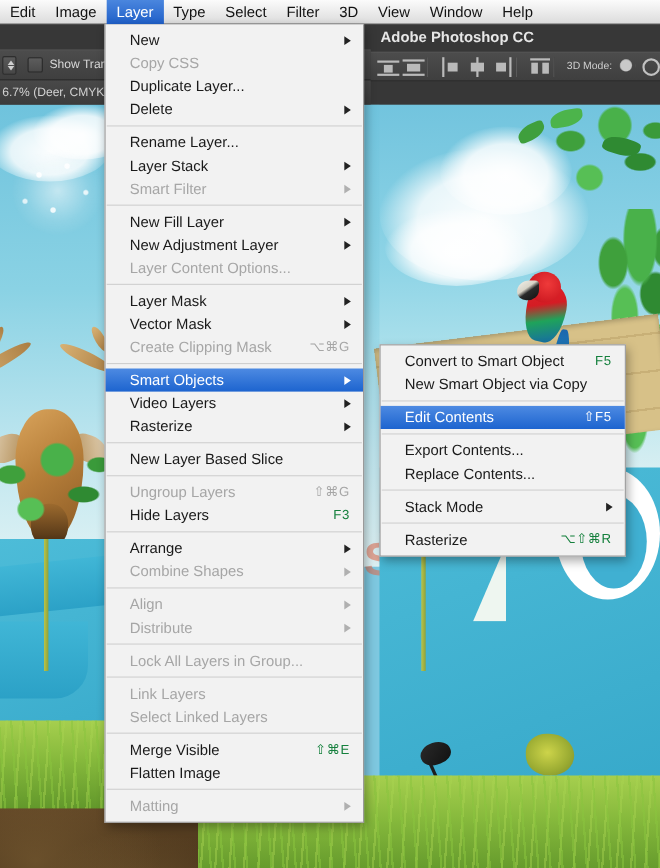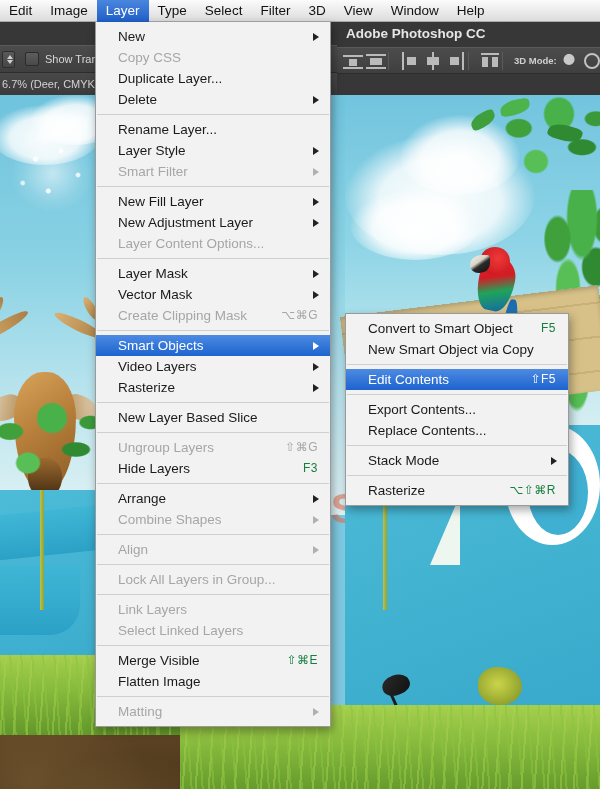--- a/index.html
+++ b/index.html
@@ -230,21 +230,21 @@
     position: relative; opacity: 0.85;
   }
   .align-icon i {
     position: absolute; background: #cfcfcf; display: block;
   }
   .sep-v {
     width: 1px; height: 18px; background: #2d2d2d;
     border-right: 1px solid #5a5a5a; margin: 0 5px;
   }
   .mode-label {
-    font-size: 9.5px; color: #cfcfcf; margin-left: 6px; white-space: nowrap; font-weight: bold;
+    font-size: 9.5px; color: #cfcfcf; margin-left: 6px; white-space: nowrap;
   }
   .mode-glyph {
     width: 18px; height: 16px; margin-left: 6px;
     border-radius: 50%;
     background: radial-gradient(circle at 40% 40%, #d8d8d8 0 5px, transparent 6px), transparent;
     position: relative; opacity: .9;
   }
   .mode-glyph.ring {
     background: none;
     border: 2px solid #cfcfcf;
@@ -502,21 +502,21 @@
       </div>
       <div class="mi">
         <span class="lbl">Delete</span>
         <span class="arrow"></span>
       </div>
       <div class="sep"></div>
       <div class="mi">
         <span class="lbl">Rename Layer...</span>
       </div>
       <div class="mi">
-        <span class="lbl">Layer Style</span>
+        <span class="lbl">Layer Stack</span>
         <span class="arrow"></span>
       </div>
       <div class="mi disabled">
         <span class="lbl">Smart Filter</span>
         <span class="arrow"></span>
       </div>
       <div class="sep"></div>
       <div class="mi">
         <span class="lbl">New Fill Layer</span>
         <span class="arrow"></span>
@@ -572,20 +572,24 @@
         <span class="lbl">Arrange</span>
         <span class="arrow"></span>
       </div>
       <div class="mi disabled">
         <span class="lbl">Combine Shapes</span>
         <span class="arrow"></span>
       </div>
       <div class="sep"></div>
       <div class="mi disabled">
         <span class="lbl">Align</span>
+        <span class="arrow"></span>
+      </div>
+      <div class="mi disabled">
+        <span class="lbl">Distribute</span>
         <span class="arrow"></span>
       </div>
       <div class="sep"></div>
       <div class="mi disabled">
         <span class="lbl">Lock All Layers in Group...</span>
       </div>
       <div class="sep"></div>
       <div class="mi disabled">
         <span class="lbl">Link Layers</span>
       </div>

